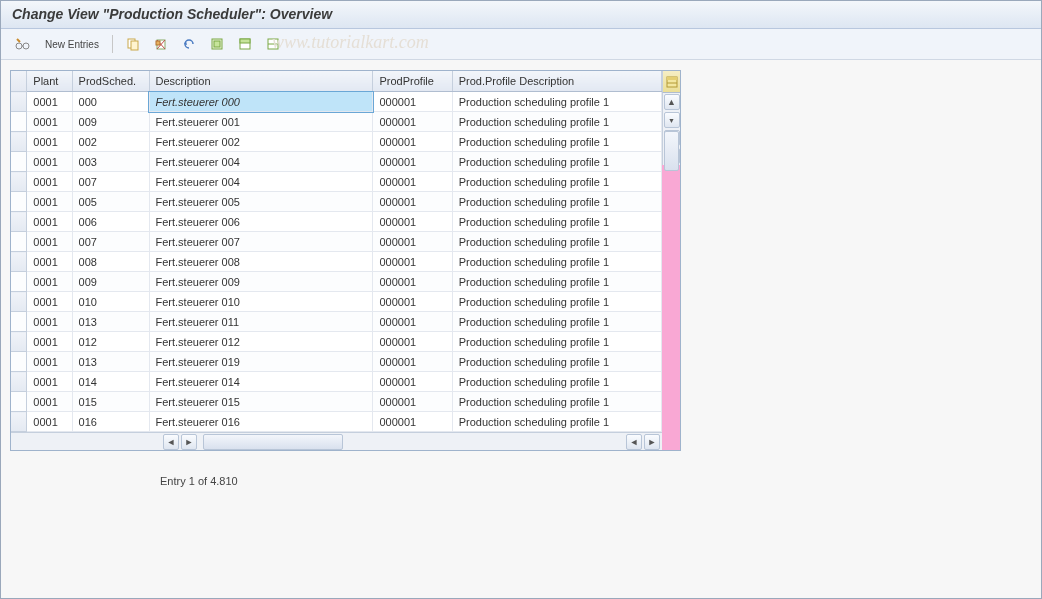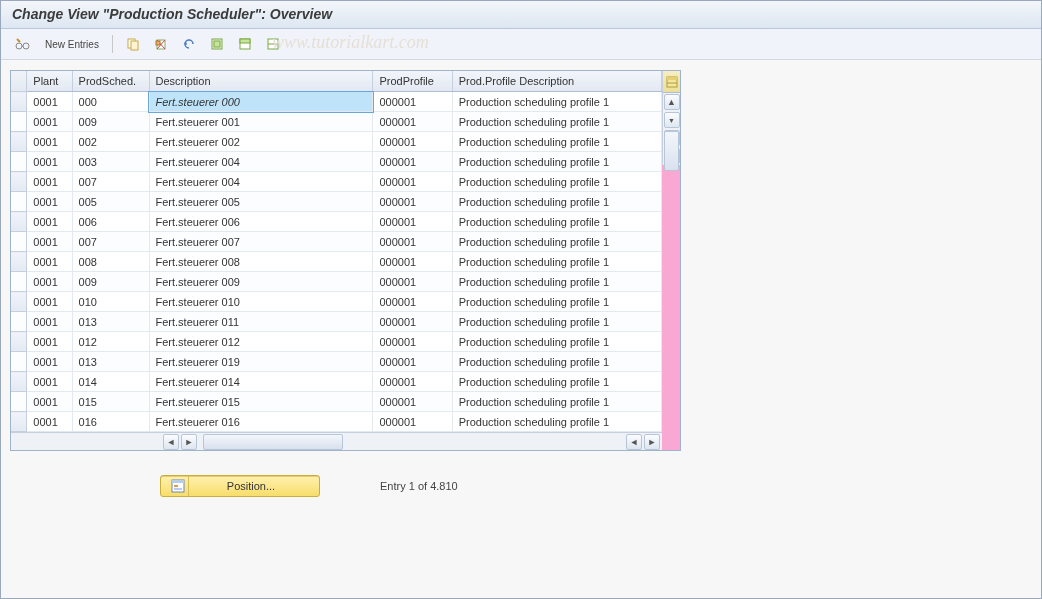--- a/index.html
+++ b/index.html
@@ -478,27 +478,16 @@
           <div class="thumb"></div>
         </div>
         <div class="arrow" style="font-size:7px">▲</div>
         <div class="arrow">▼</div>
       </div>
     </div>
   </div>
 </div>
 
 <div class="footer-area">
-  <button class="position-btn">
-    <span class="icon">
-      <svg width="14" height="14" viewBox="0 0 14 14">
-          <rect x="1" y="1" width="12" height="12" fill="#fff" stroke="#6f87b3"></rect>
-          <rect x="1" y="1" width="12" height="3" fill="#b8cdea"></rect>
-          <rect x="3" y="6" width="4" height="2" fill="#e29a4a"></rect>
-          <rect x="3" y="9" width="8" height="2" fill="#b8cdea"></rect>
-        </svg>
-    </span>
-    <span class="lbl">Position...</span>
-  </button>
   <span class="entry-text">Entry 1 of 4.810</span>
 </div>
 
 <div class="outer-border"></div>
 
 </body></html>

